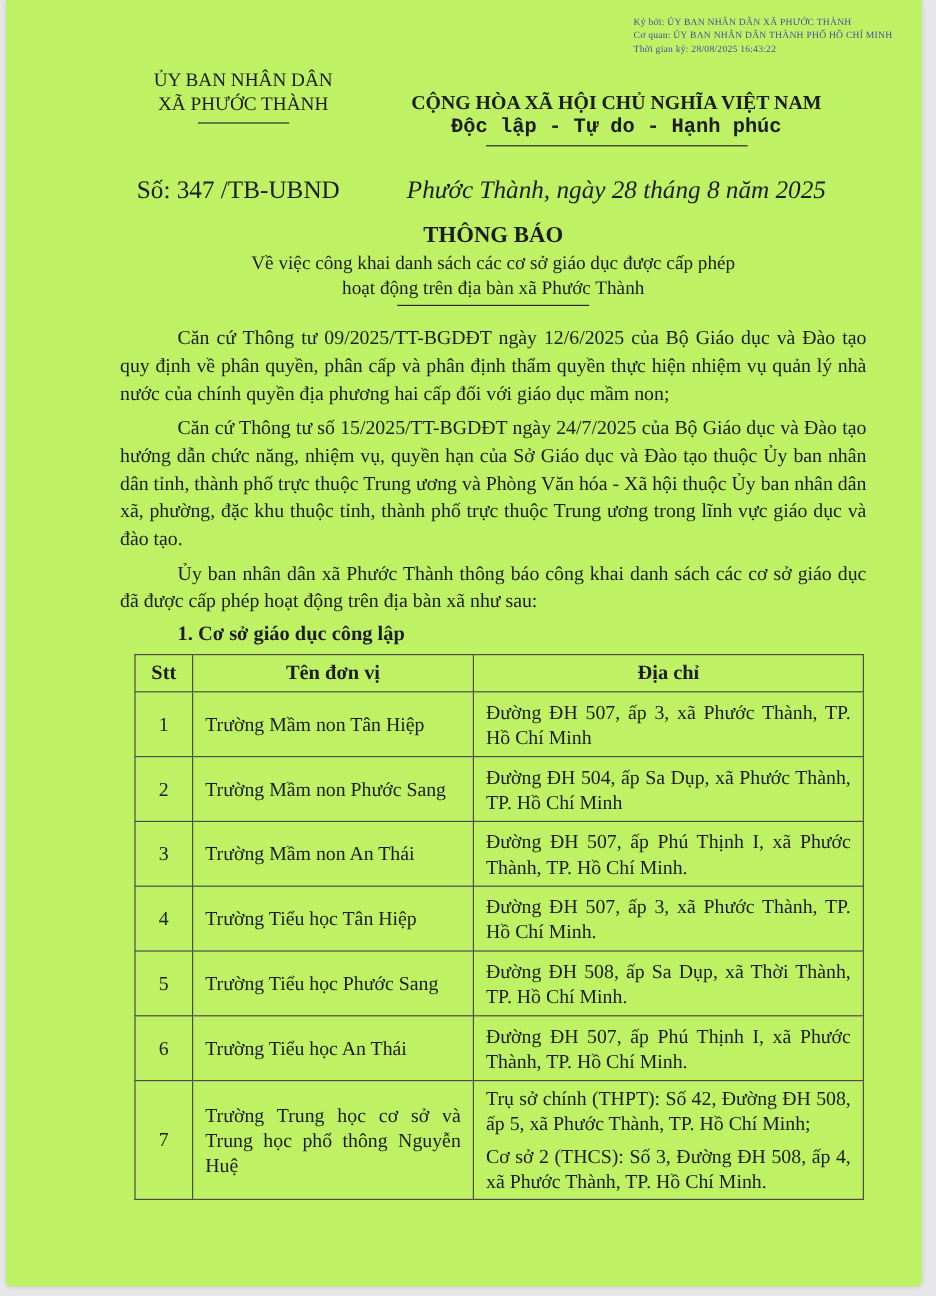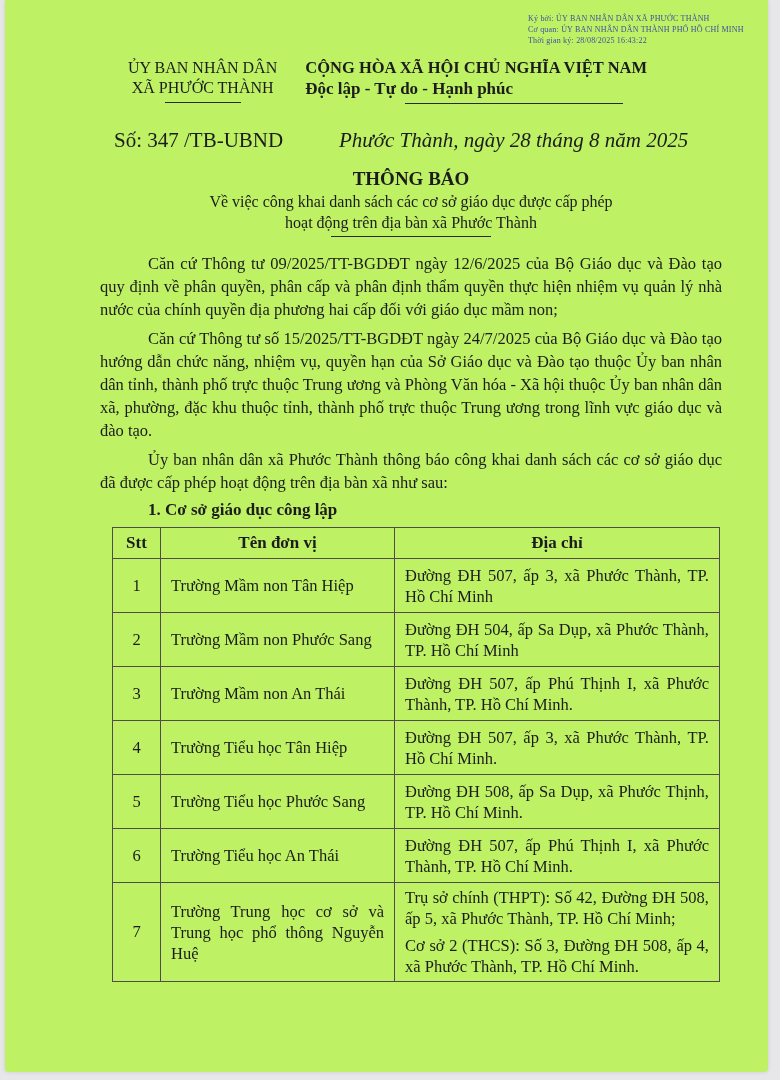--- a/index.html
+++ b/index.html
@@ -40,25 +40,26 @@
   }
   .hdr-left {
     width: 33%;
     text-align: center;
     font-weight: normal;
     font-size: 16px;
     line-height: 20px;
   }
   .hdr-right {
     width: 67%;
-    text-align: left;
-    font-weight: bold;
+    text-align: center;
+    font-weight: bold;
+    margin-top: 18px;
   }
   .nat1 { font-size: 16.5px; line-height: 20px; }
-  .nat2 { font-size: 17px; line-height: 21px; }
+  .nat2 { font-size: 17px; line-height: 21px; font-family: Liberation Mono, monospace; }
   .rule {
     height: 0;
     border-bottom: 1.5px solid #2a2a2a;
     margin: 4px auto 0 auto;
   }
   .rule-left  { width: 76px; }
   .rule-right { width: 218px; }
   .rule-sub   { width: 160px; margin-top: 3px; }
   .numdate {
     display: flex;
@@ -226,21 +227,21 @@
         <td class="cell-addr">Đường ĐH 507, ấp Phú Thịnh I, xã Phước Thành, TP. Hồ Chí Minh.</td>
       </tr>
       <tr class="row-std">
         <td class="cell-stt">4</td>
         <td class="cell-name">Trường Tiểu học Tân Hiệp</td>
         <td class="cell-addr">Đường ĐH 507, ấp 3, xã Phước Thành, TP. Hồ Chí Minh.</td>
       </tr>
       <tr class="row-std">
         <td class="cell-stt">5</td>
         <td class="cell-name">Trường Tiểu học Phước Sang</td>
-        <td class="cell-addr">Đường ĐH 508, ấp Sa Dụp, xã Phước Thịnh, TP. Hồ Chí Minh.</td>
+        <td class="cell-addr">Đường ĐH 508, ấp Sa Dụp, xã Thời Thành, TP. Hồ Chí Minh.</td>
       </tr>
       <tr class="row-std">
         <td class="cell-stt">6</td>
         <td class="cell-name">Trường Tiểu học An Thái</td>
         <td class="cell-addr">Đường ĐH 507, ấp Phú Thịnh I, xã Phước Thành, TP. Hồ Chí Minh.</td>
       </tr>
       <tr class="row-tall">
         <td class="cell-stt">7</td>
         <td class="cell-name justify">Trường Trung học cơ sở và Trung học phổ thông Nguyễn Huệ</td>
         <td class="cell-addr cell-addr-small">

